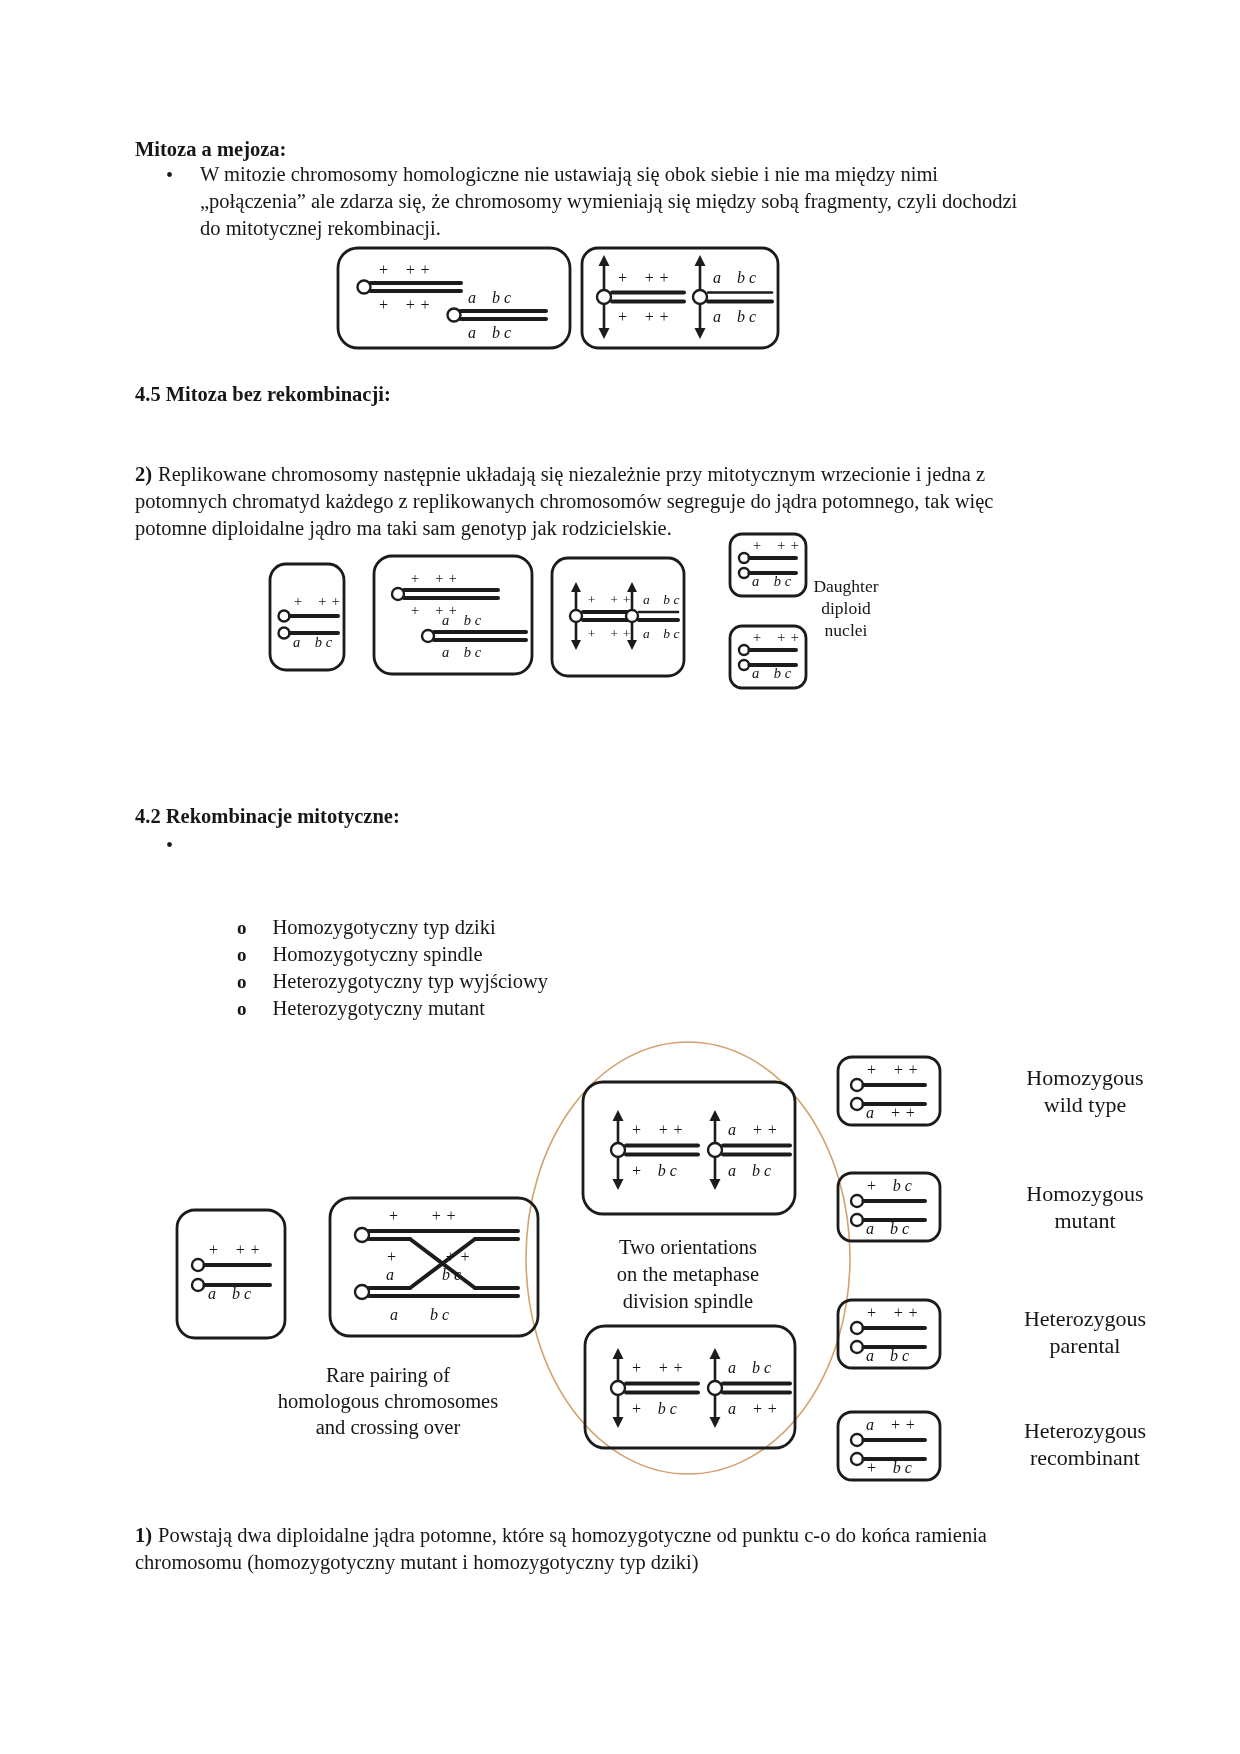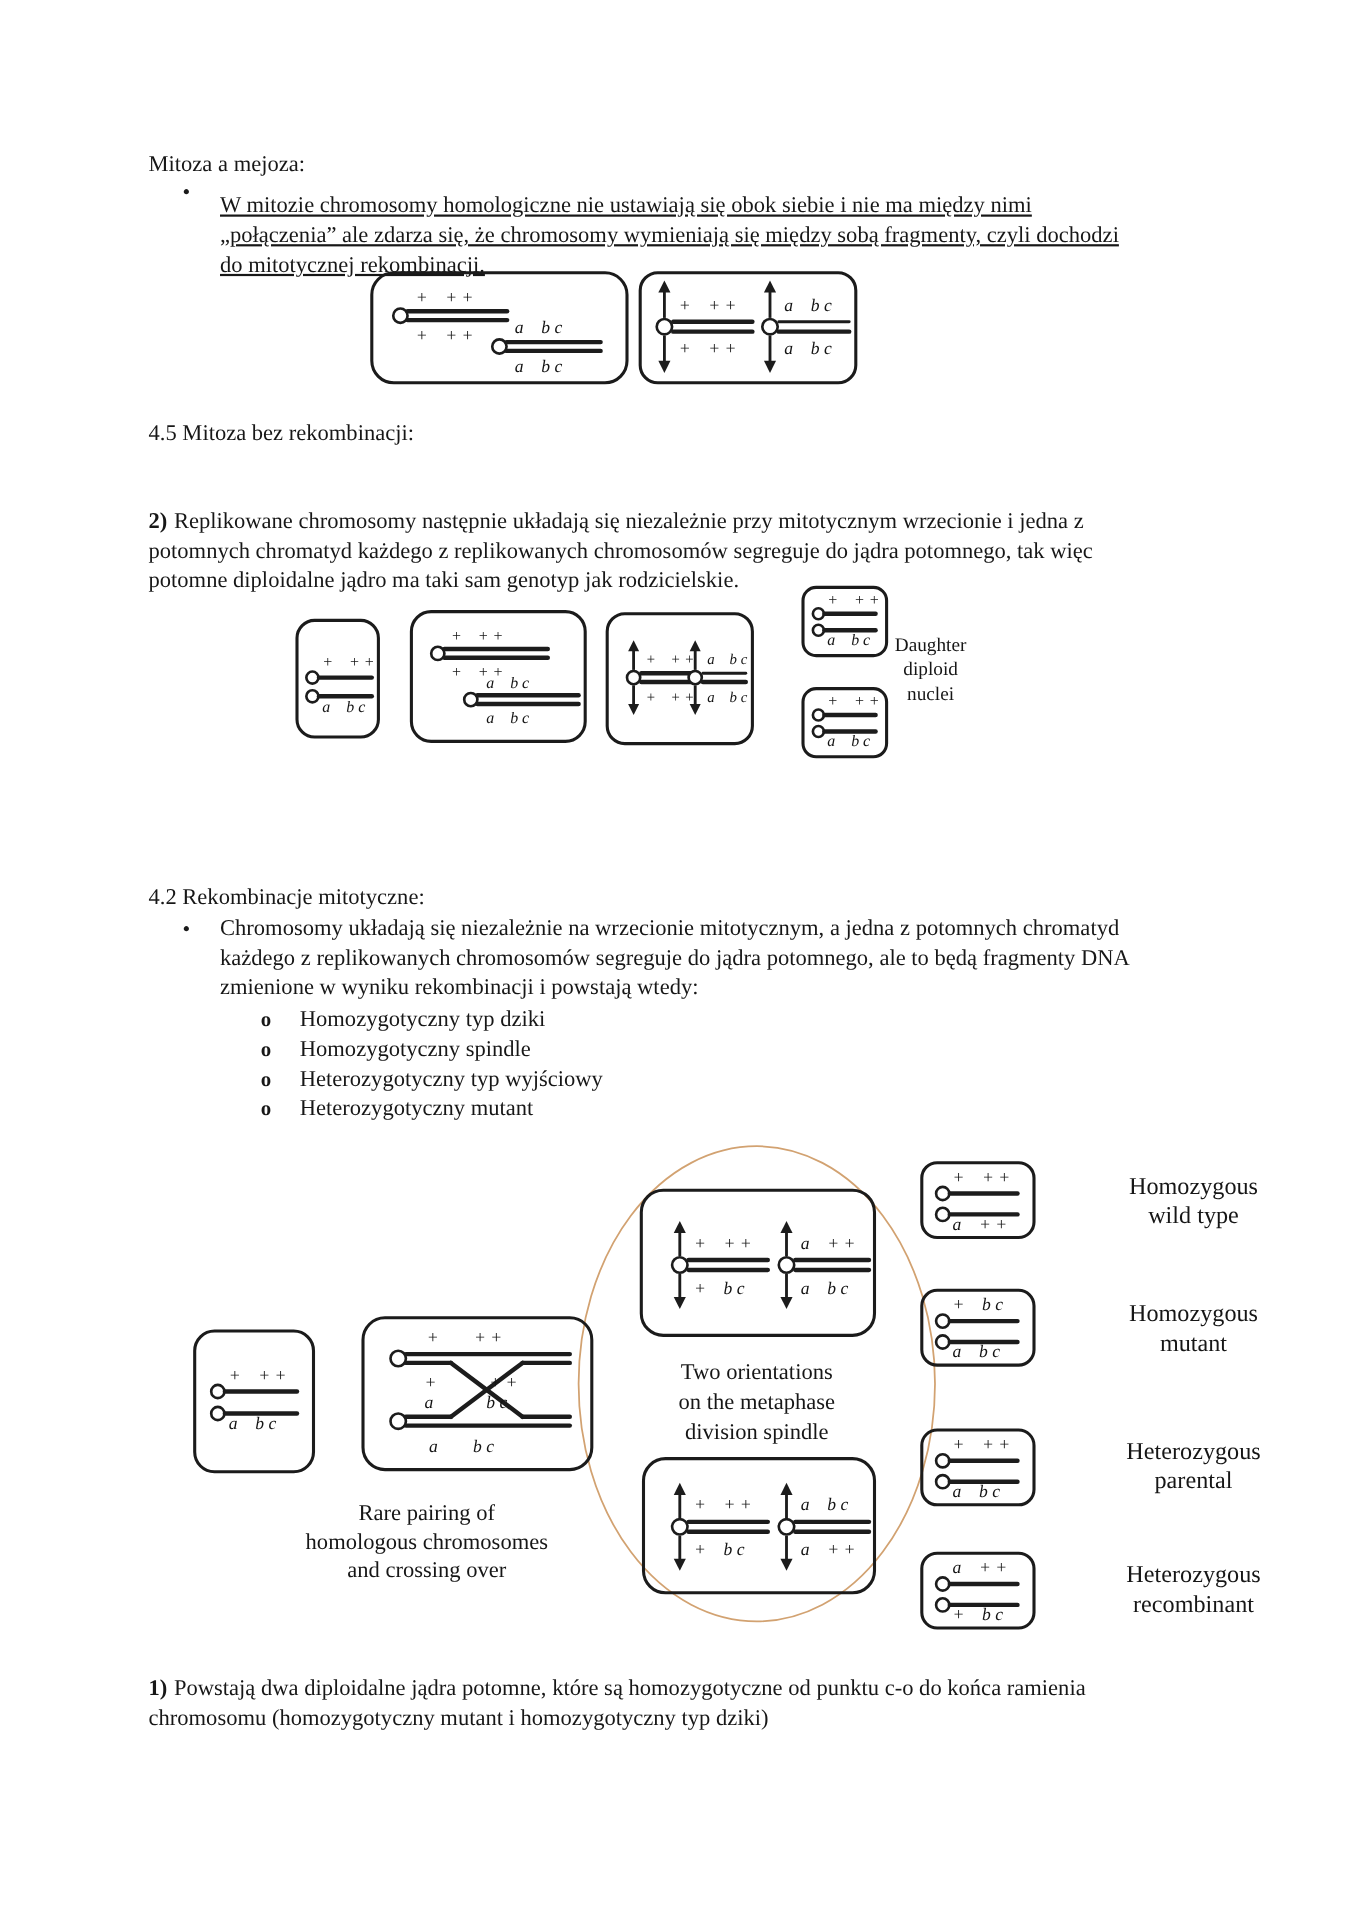--- a/index.html
+++ b/index.html
@@ -3,21 +3,21 @@
 <meta charset="utf-8">
 <style>
   html,body{margin:0;padding:0;background:#e8e8e8;}
   .page{
     position:relative;width:1240px;height:1754px;margin:0 auto;
     background:#ffffff;color:#1a1a1a;
     font-family:"Liberation Serif",serif;overflow:hidden;
   }
   .abs{position:absolute;}
   .body-text{font-size:20.5px;line-height:27px;color:#171717;}
-  .bold{font-weight:normal;text-align:right;}
+  .bold{font-weight:bold;text-align:right;}
   .bnum{font-weight:bold;margin-right:6px;}
   .dot{font-size:20px;}
   .odot{font-weight:600;margin-right:26px;font-size:19px;}
   .subrow{position:absolute;left:237px;display:flex;align-items:baseline;}
   
   svg{position:absolute;overflow:visible;}
   .cl{stroke:#1c1c1c;stroke-width:4;stroke-linecap:round;fill:none;}
   .clt{stroke:#1c1c1c;stroke-width:2.6;stroke-linecap:round;fill:none;}
   .cc{fill:#ffffff;stroke:#1c1c1c;stroke-width:2.4;}
   .ar{stroke:#1c1c1c;stroke-width:2.6;}
@@ -32,21 +32,21 @@
   .ring{fill:none;stroke:#d2a271;stroke-width:1.6;}
 </style>
 </head>
 <body>
 
 <div class="page">
 
   <div class="abs body-text bold" style="left:135px;top:136px;">Mitoza a mejoza:</div>
 
   <span class="abs dot" style="left:166px;top:164px;">•</span>
-  <div class="abs body-text" style="left:200px;top:174px;width:842px;text-decoration:underline;">W mitozie chromosomy homologiczne nie ustawiają się obok siebie i nie ma między nimi „połączenia” ale zdarza się, że chromosomy wymieniają się między sobą fragmenty, czyli dochodzi do mitotycznej rekombinacji.</div>
+  <div class="abs body-text" style="left:200px;top:161px;width:842px;">W mitozie chromosomy homologiczne nie ustawiają się obok siebie i nie ma między nimi „połączenia” ale zdarza się, że chromosomy wymieniają się między sobą fragmenty, czyli dochodzi do mitotycznej rekombinacji.</div>
 
   <svg style="left:330px;top:243px;" width="460" height="112" viewBox="0 0 460 112">
     <rect class="bx" x="8" y="5" width="232" height="100" rx="20"></rect>
     <g transform="translate(34,44)">
       <circle class="cc" r="6.5"></circle>
       <line class="cl" x1="6.5" y1="-4" x2="97" y2="-4"></line>
       <line class="cl" x1="6.5" y1="4" x2="97" y2="4"></line>
       <text class="gl" x="14" y="-12">+ + +</text>
       <text class="gl" x="14" y="23">+ + +</text>
     </g>
@@ -155,21 +155,20 @@
       <text class="gl glm" x="8" y="-8">+ + +</text>
       <text class="gl glm" x="8" y="28">a b c</text>
     </g>
     <text class="capsm" x="586" y="64" text-anchor="middle">Daughter</text>
     <text class="capsm" x="586" y="86" text-anchor="middle">diploid</text>
     <text class="capsm" x="586" y="108" text-anchor="middle">nuclei</text>
   </svg>
 
   <div class="abs body-text bold" style="left:135px;top:803px;">4.2 Rekombinacje mitotyczne:</div>
   <span class="abs dot" style="left:166px;top:834px;">•</span>
-  <div class="abs body-text" style="left:200px;top:831px;width:838px;">Chromosomy układają się niezależnie na wrzecionie mitotycznym, a jedna z potomnych chromatyd każdego z replikowanych chromosomów segreguje do jądra potomnego, ale to będą fragmenty DNA zmienione w wyniku rekombinacji i powstają wtedy:</div>
 
   <div class="subrow body-text" style="top:914px;">
       <span class="odot">o</span>
       <span>Homozygotyczny typ dziki</span>
     </div>
   <div class="subrow body-text" style="top:941px;">
       <span class="odot">o</span>
       <span>Homozygotyczny spindle</span>
     </div>
   <div class="subrow body-text" style="top:968px;">

